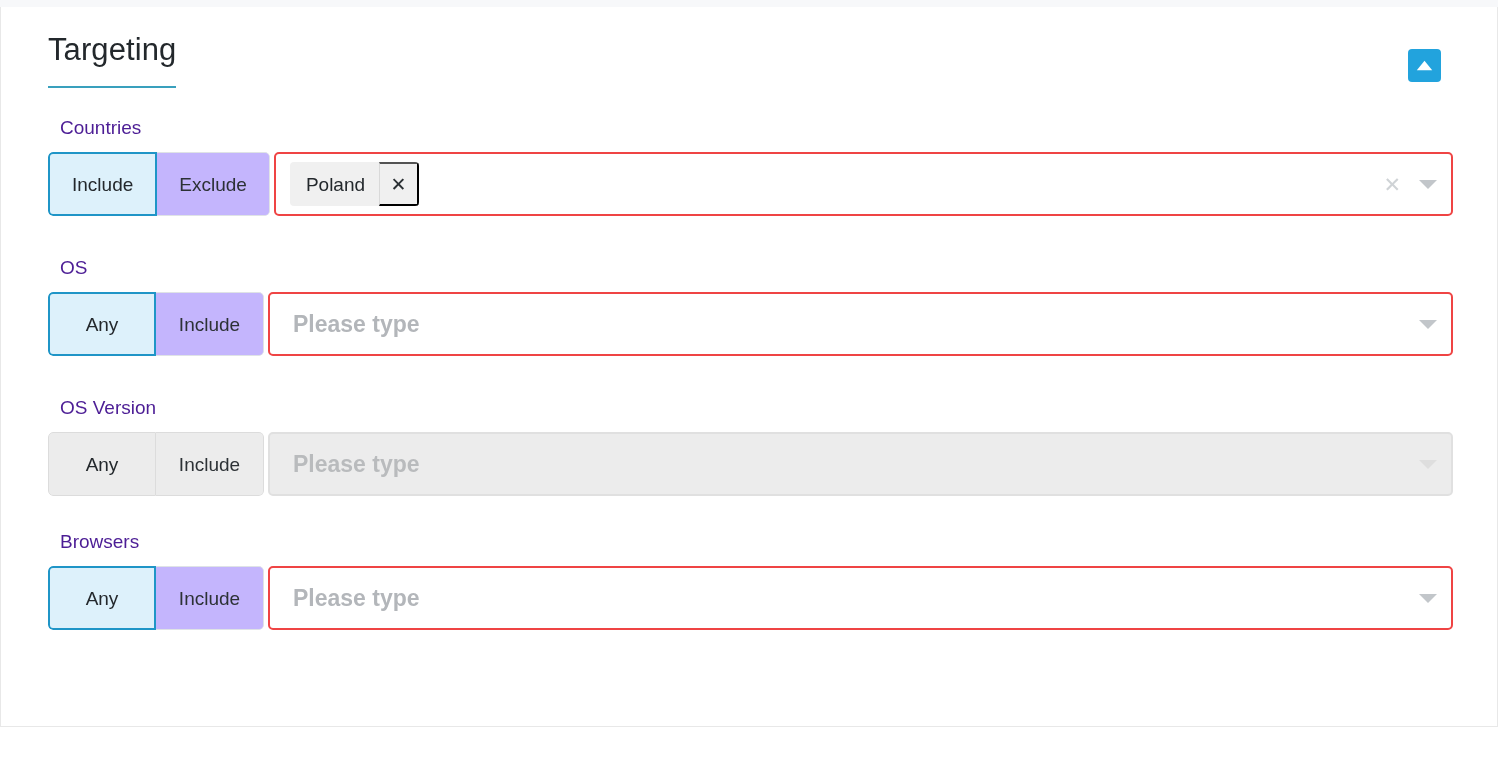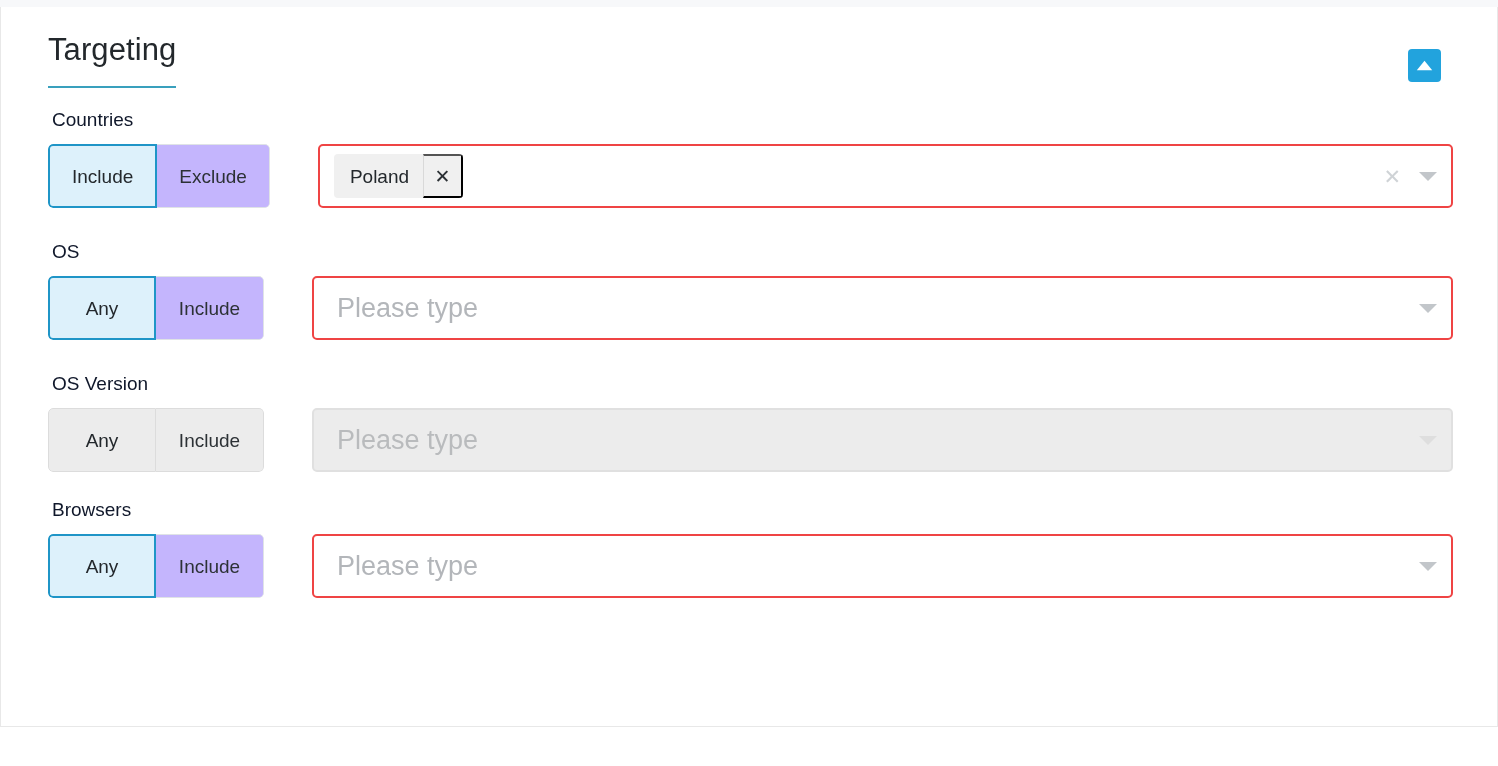--- a/index.html
+++ b/index.html
@@ -77,24 +77,24 @@
     justify-content: center;
     padding: 0;
   }
   .collapse-button svg { display: block; }
 
   
   .field-block { position: relative; }
 
   .field-label {
     font-size: 19px;
-    color: #0f172a;
+    color: #4c1d95;
     font-weight: 400;
     line-height: 24px;
-    margin: 4px;
+    margin: 12px;
     padding: 0;
   }
 
   .presets-line {
     position: absolute;
     left: 311px;
     top: 0;
     white-space: nowrap;
     line-height: 24px;
   }
@@ -109,21 +109,20 @@
     font-weight: 600;
     text-decoration: none;
     cursor: pointer;
     margin-left: 11px;
   }
 
   .control-row {
     display: flex;
     align-items: flex-start;
     margin-top: 12px;
-    gap: 44px;
   }
 
   
   .toggle-group {
     display: flex;
     flex: 0 0 auto;
     border-radius: 5px;
     overflow: hidden;
   }
   .toggle-btn {
@@ -182,23 +181,23 @@
     display: flex;
     align-items: center;
     padding: 0 66px 0 14px;
   }
   .select-field.disabled {
     background: #ececec;
     border-color: #e0e0e0;
   }
 
   .placeholder-text {
-    font-size: 27px;
+    font-size: 23px;
     color: #b3b6ba;
-    font-weight: 400;
+    font-weight: 700;
     padding-left: 9px;
     line-height: 1;
   }
   .select-field.disabled .placeholder-text { color: #b9bbbd; }
 
   .tag {
     display: inline-flex;
     align-items: stretch;
     background: #f0f0f0;
     border-radius: 4px;

